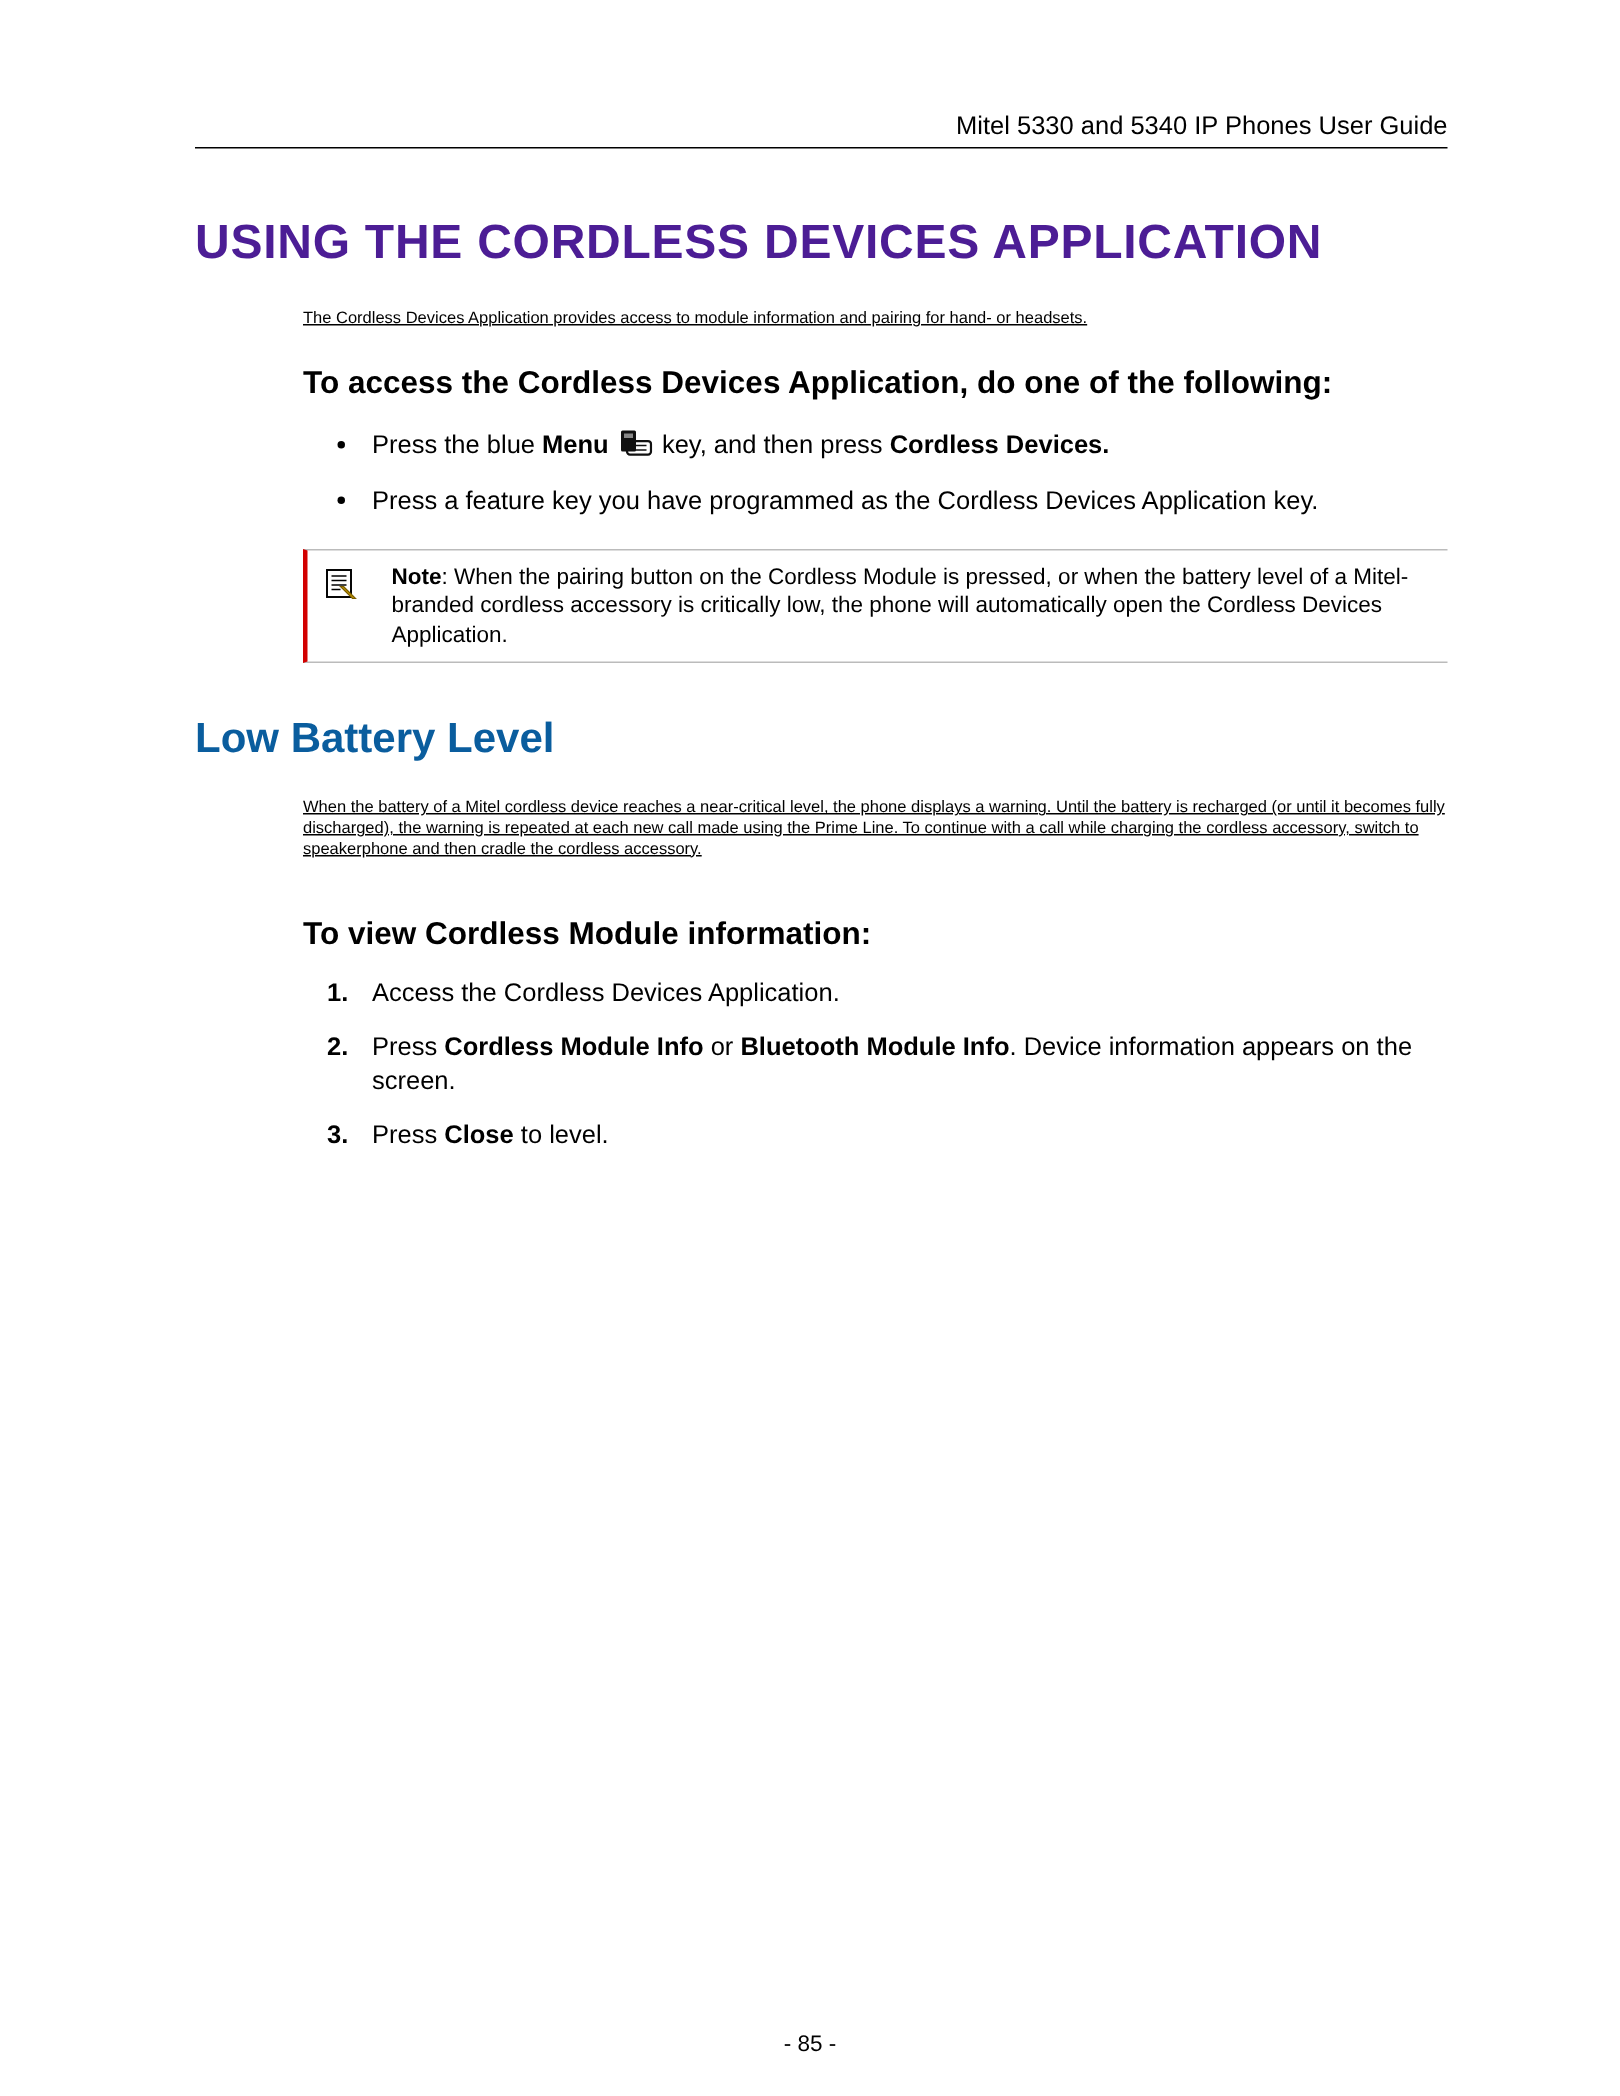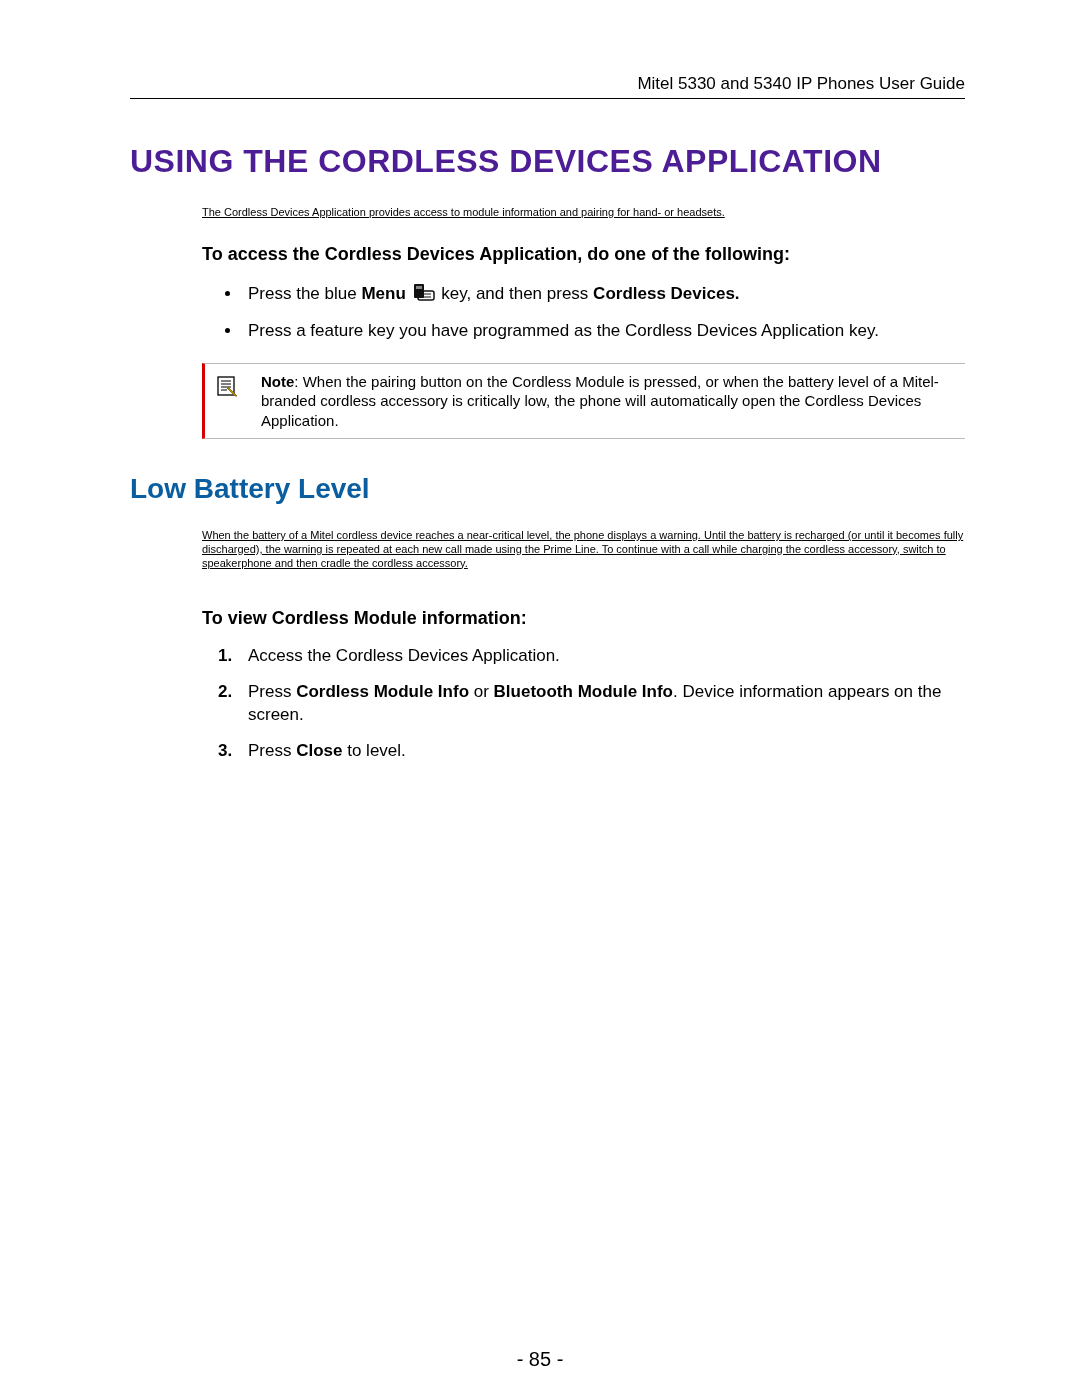--- a/index.html
+++ b/index.html
@@ -35,21 +35,21 @@
   .body-indent {
     margin-left: 72px;
   }
   p.body {
     font-size: 11px;
     line-height: 1.25;
     margin: 0 0 24px 0;
     text-decoration: underline;
   }
   p.lead {
-    font-size: 18px;
+    font-size: 21px;
     font-weight: bold;
     margin: 0 0 16px 0;
   }
   ul.bullets {
     margin: 0 0 20px 0;
     padding-left: 40px;
   }
   ul.bullets li {
     font-size: 17px;
     line-height: 1.35;
@@ -107,21 +107,21 @@
     font-weight: bold;
     position: absolute;
     left: -24px;
   }
   .footer {
     position: absolute;
     bottom: 40px;
     left: 0;
     width: 100%;
     text-align: center;
-    font-size: 20px;
+    font-size: 15px;
   }
 </style>
 </head>
 <body>
 
 <div class="page">
 
   <div class="header-line">
     <span>Mitel 5330 and 5340 IP Phones User Guide</span>
   </div>

